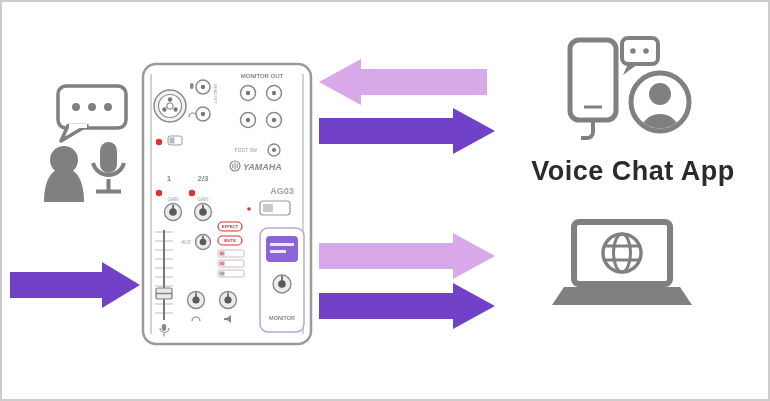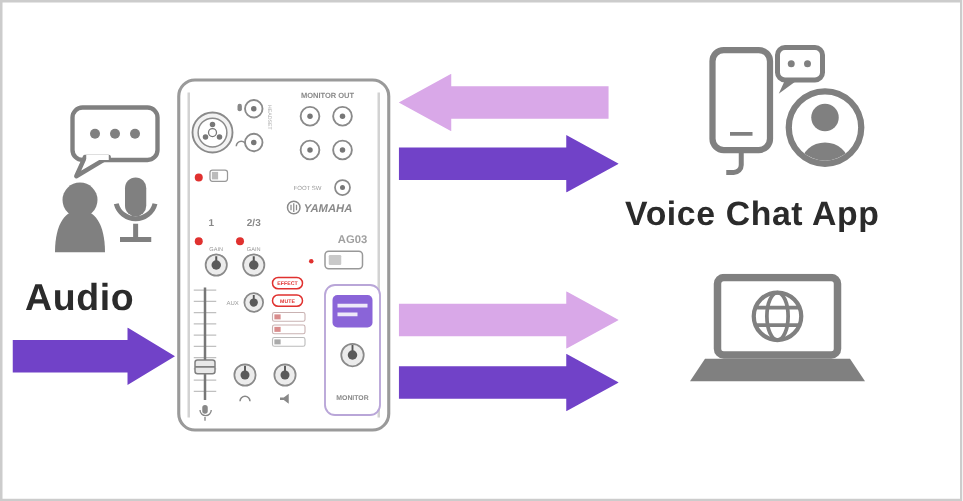--- a/index.html
+++ b/index.html
@@ -3,21 +3,21 @@
 <meta charset="utf-8">
 <style>
   html,body{margin:0;padding:0;background:#fff;}
   .canvas{
     position:relative;width:770px;height:401px;box-sizing:border-box;
     background:#ffffff;border:2px solid #cccccc;overflow:hidden;
     font-family:"Liberation Sans",sans-serif;
   }
   .abs{position:absolute;}
   .big-label{
-    position:absolute;font-weight:bold;color:#2b2b2b;
+    position:absolute;font-weight:bold;color:#2b2b2b;text-align:center;
     letter-spacing:.5px;line-height:1;
   }
   .audio-label{left:18px;top:222px;width:122px;font-size:30px;}
   .voicechat-label{left:498px;top:156px;width:266px;font-size:27px;}
   .streaming-label{left:526px;top:321px;width:200px;font-size:28px;}
   svg{display:block;}
   .mixer-text{font-family:"Liberation Sans",sans-serif;}
 </style>
 </head>
 <body>
@@ -38,21 +38,20 @@
       <path d="M6,118 C6,94 15,84 26,84 C37,84 46,94 46,118 Z" fill="#808080"></path>
     </g>
     <g>
       <rect x="62" y="58" width="17" height="31" rx="8.5" fill="#808080"></rect>
       <path d="M55,79 a16,16 0 0 0 31,0" fill="none" stroke="#808080" stroke-width="4"></path>
       <line x1="70.5" y1="95" x2="70.5" y2="106" stroke="#808080" stroke-width="4"></line>
       <line x1="58" y1="107.5" x2="83" y2="107.5" stroke="#808080" stroke-width="4"></line>
     </g>
   </svg>
 
-  <div class="big-label audio-label">Audio</div>
 
   <svg class="abs" style="left:8px;top:260px;" width="130" height="46" viewBox="0 0 130 46">
     <polygon points="0,10 92,10 92,0 130,23 92,46 92,36 0,36" fill="#7142C8"></polygon>
   </svg>
 
   <svg class="abs" style="left:138px;top:60px;" width="174" height="284" viewBox="0 0 174 284">
     <rect x="3" y="2" width="168" height="280" rx="13" fill="#ffffff" stroke="#9a9a9a" stroke-width="2.5"></rect>
     <line x1="11" y1="12" x2="11" y2="272" stroke="#d2d2d2" stroke-width="2"></line>
     <line x1="163" y1="12" x2="163" y2="272" stroke="#d2d2d2" stroke-width="2"></line>
 

